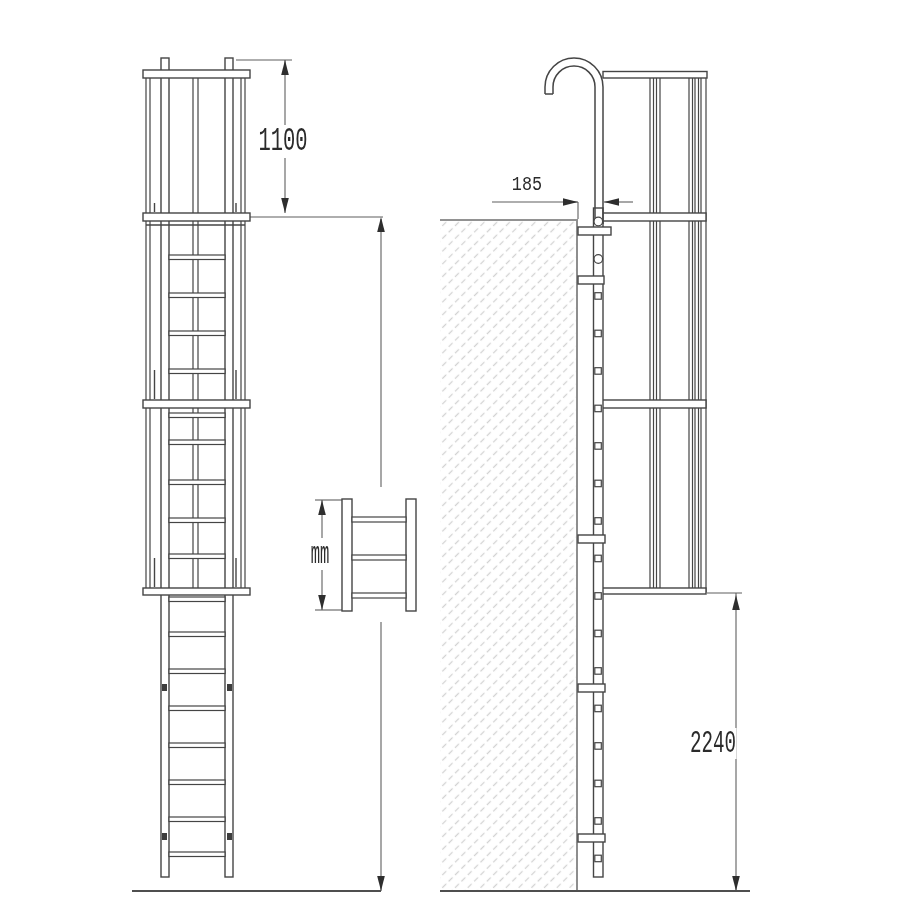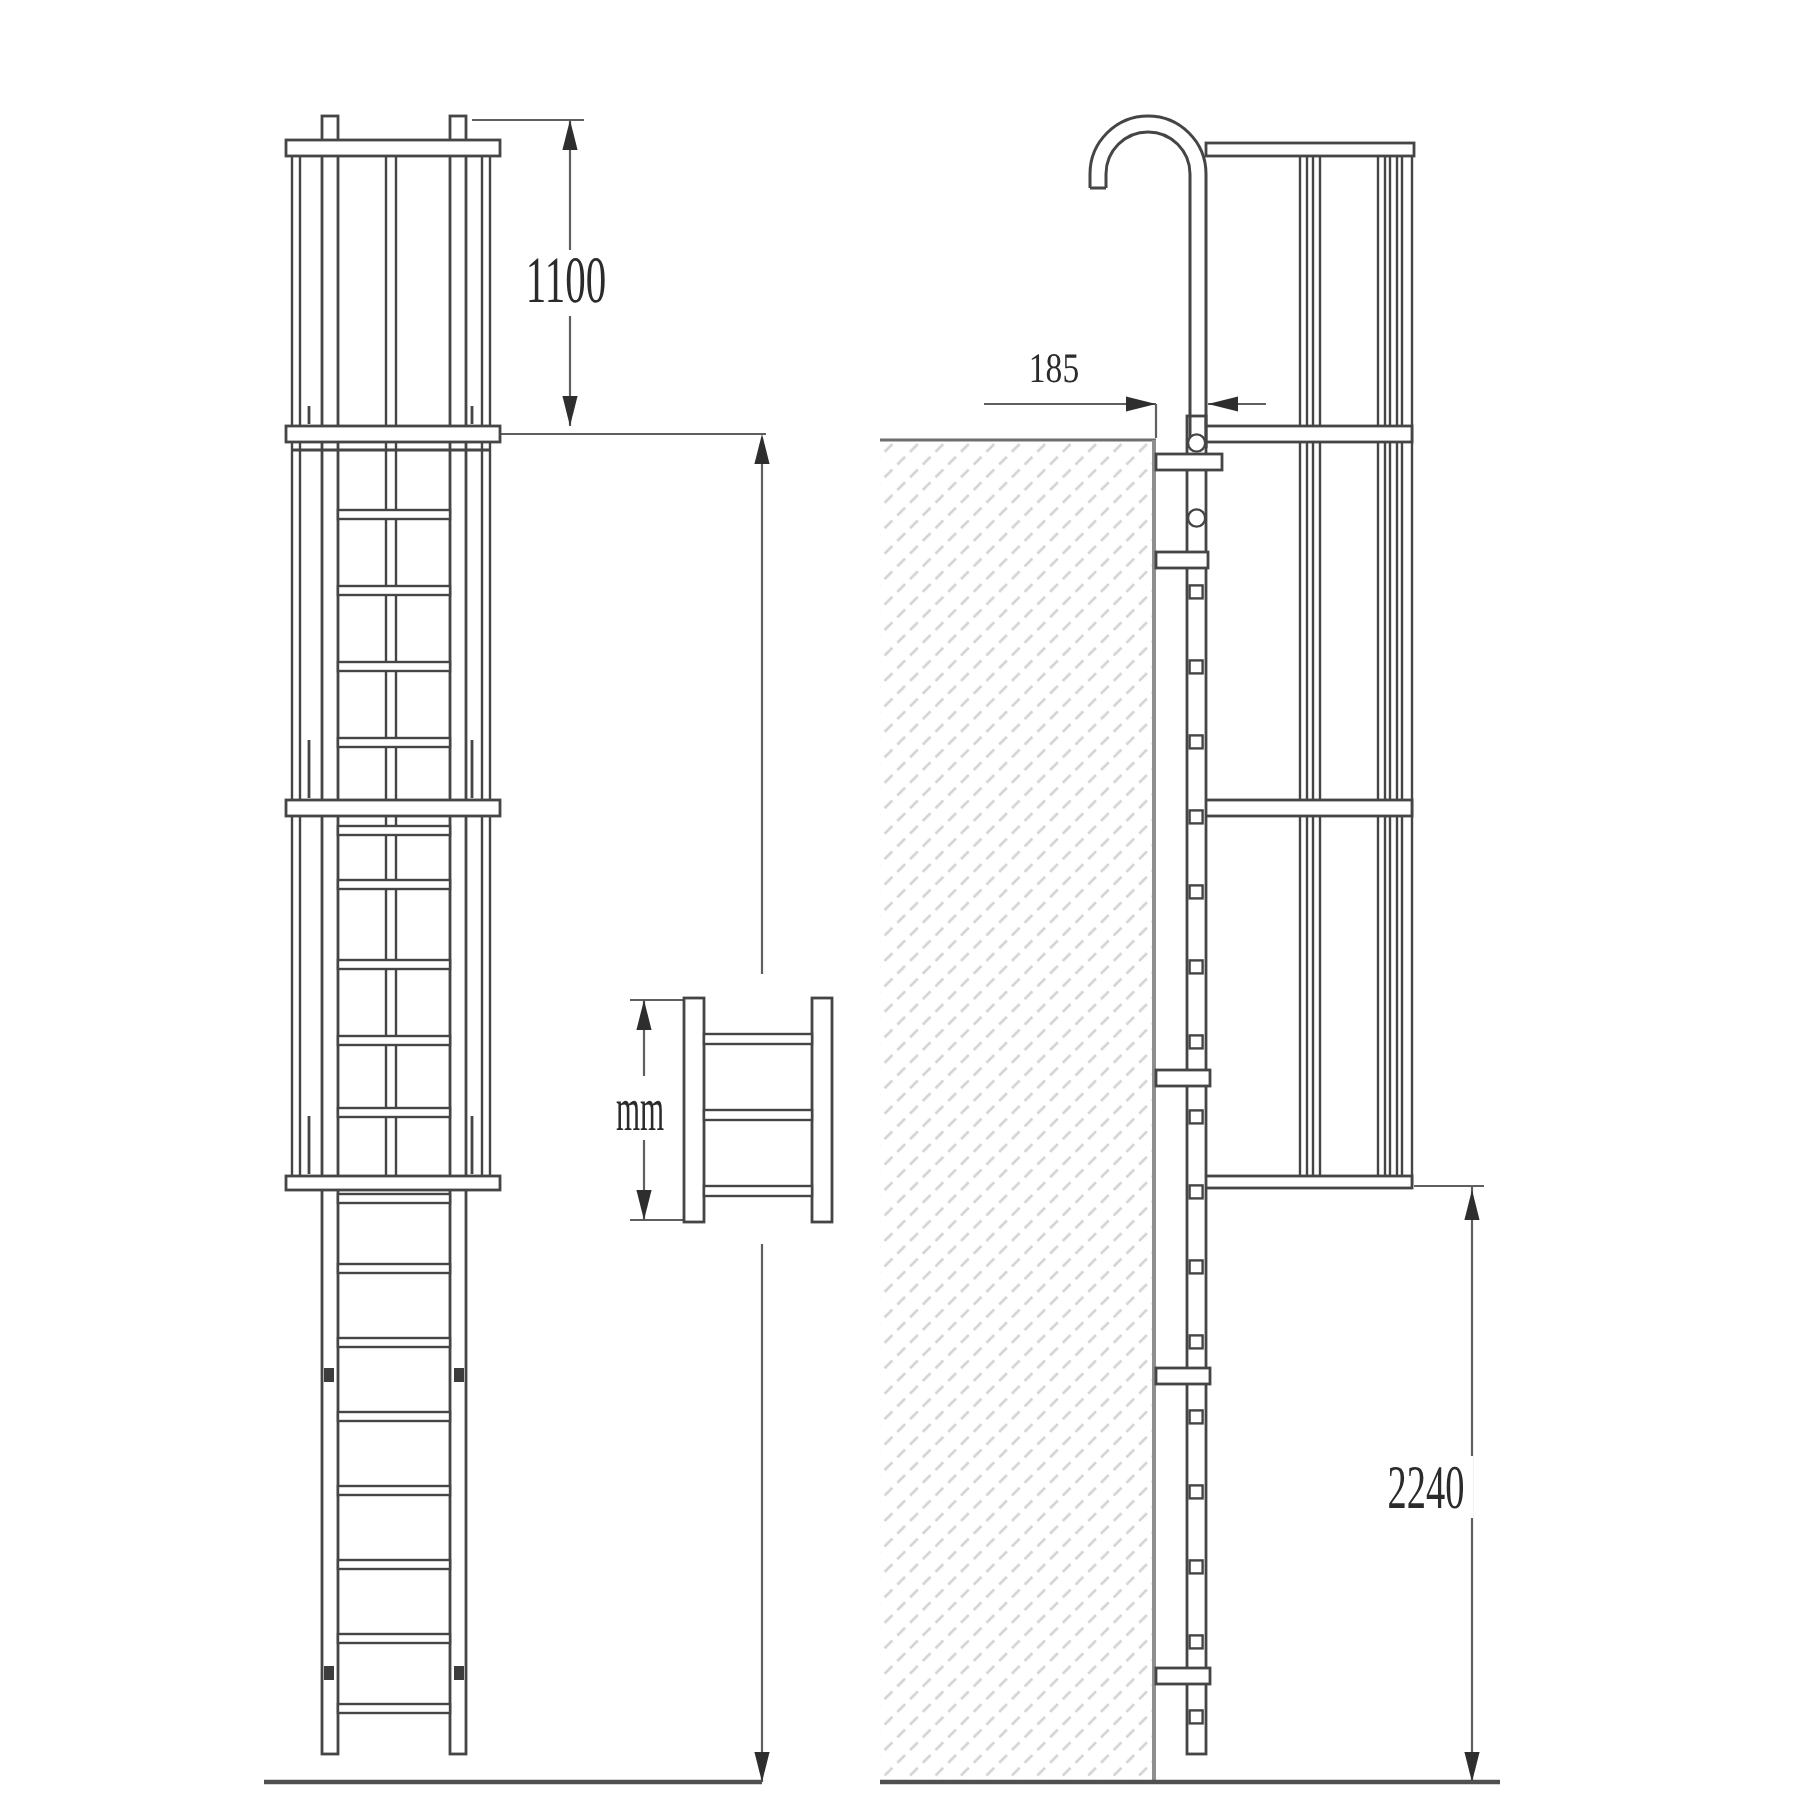--- a/index.html
+++ b/index.html
@@ -1,17 +1,17 @@
 <!DOCTYPE html>
 <html><head>
 <meta charset="utf-8">
 <style>
   html,body{margin:0;padding:0;background:#ffffff;}
   .canvas{position:relative;width:900px;height:900px;background:#ffffff;overflow:hidden;
-          font-family:Liberation Serif, serif;}
+          font-family:Liberation Mono, monospace;}
   svg{position:absolute;left:0;top:0;}
   
   .s  {fill:#ffffff;stroke:#454545;stroke-width:1.4;}
   .s2 {fill:#ffffff;stroke:#454545;stroke-width:1.2;}
   .ln {stroke:#454545;stroke-width:1.4;fill:none;}
   .thin{stroke:#5f5f5f;stroke-width:1.1;fill:none;}
   .arr{fill:#2e2e2e;stroke:none;}
   .dark{fill:#3d3d3d;stroke:none;}
   .ground{stroke:#4f4f4f;stroke-width:2.2;fill:none;}
   .walledge{stroke:#8e8e8e;stroke-width:2;fill:none;}

